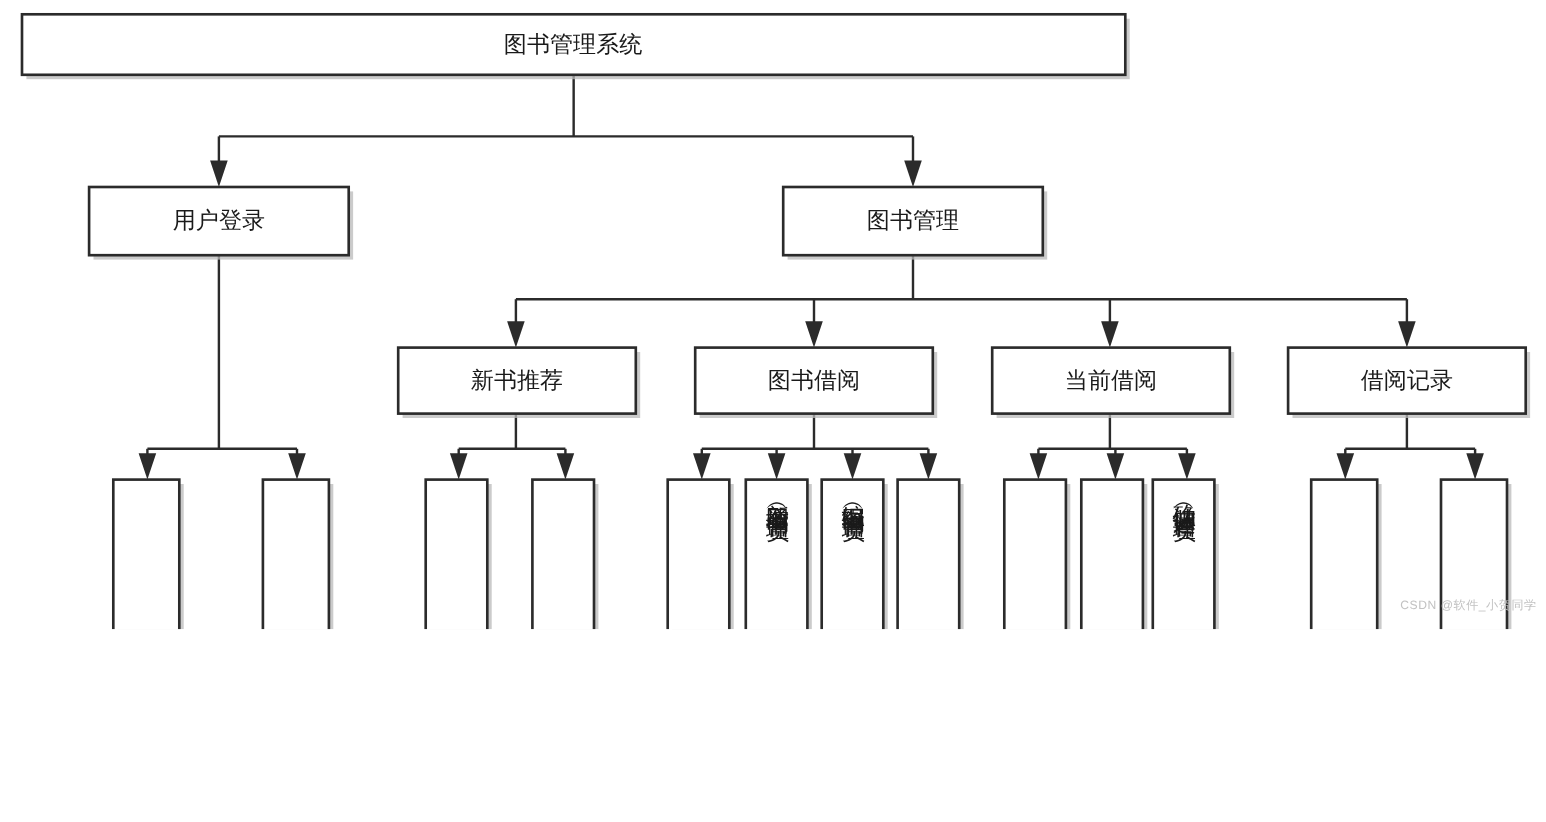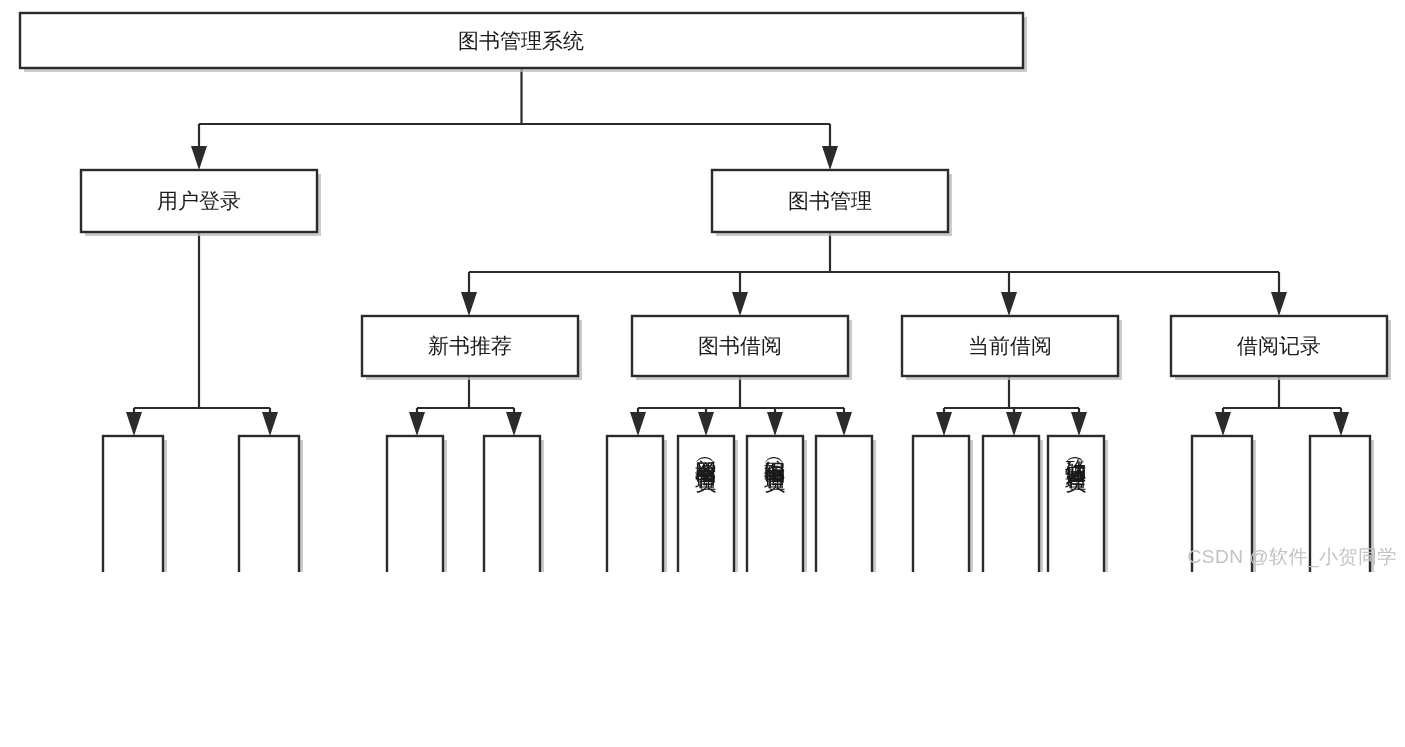--- a/index.html
+++ b/index.html
@@ -68,23 +68,23 @@
   }
   .vleaf {
     position: absolute;
     display: flex;
     align-items: center;
     justify-content: center;
   }
   #watermark {
     position: absolute;
     right: 8px;
-    bottom: 2px;
+    bottom: 14px;
     font-family: "Liberation Sans", "DejaVu Sans", sans-serif;
-    font-size: 19px;
+    font-size: 11px;
     color: #c2c2c2;
     letter-spacing: 0.5px;
     user-select: none;
   }
 </style>
 </head>
 <body>
 
 <div id="diagram-root">
 

